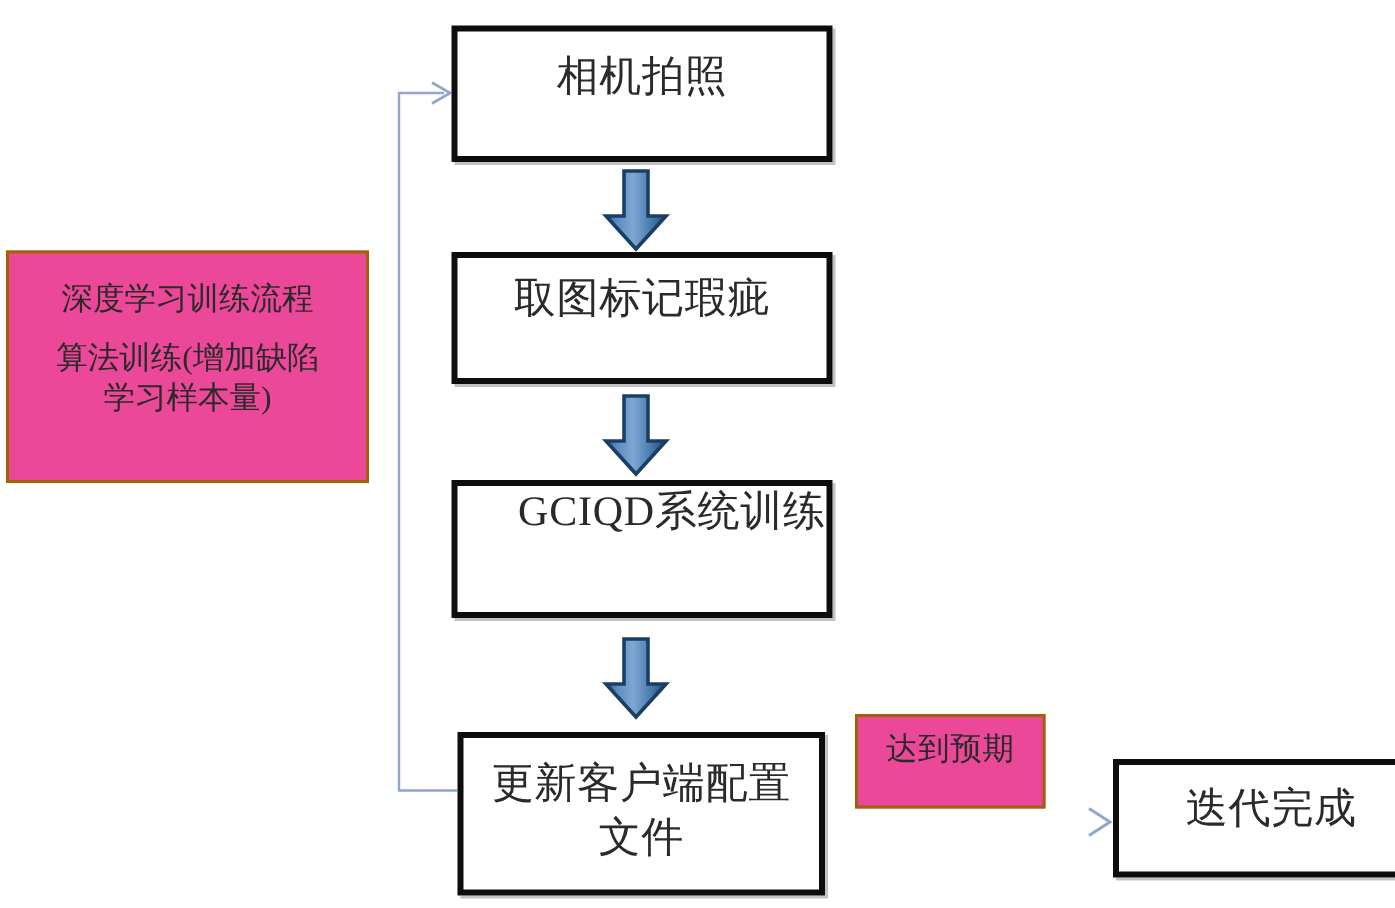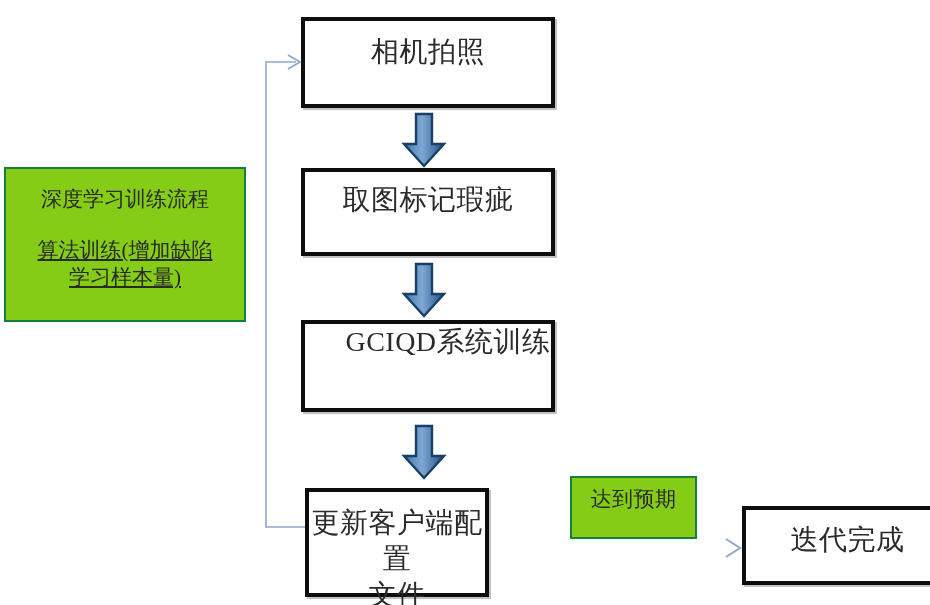--- a/index.html
+++ b/index.html
@@ -40,55 +40,55 @@
     box-shadow: 2px 2px 0 rgba(120,120,120,0.45);
   }
   .box-heavy > .node-text {
     font-size: 28px;
   }
 
   
   .box-thin {
     position: absolute;
     box-sizing: border-box;
-    background: #84cc16;
-    border: 2px solid #15803d;
+    background: #ec4899;
+    border: 2px solid #a16207;
   }
 
   
   #left-note {
     left: 4px;
     top: 167px;
     width: 242px;
     height: 155px;
   }
   #left-note .note-line {
     position: absolute;
     left: 0;
     right: 0;
     text-align: center;
     color: #2a2a2a;
     font-size: 21px;
     line-height: 1.3;
     white-space: pre-line;
   }
   #left-note-title { top: 17px; }
-  #left-note-body  { top: 68px; text-decoration: underline; }
+  #left-note-body  { top: 56px; }
 
   
   #box-camera   { left: 301px; top: 17px;  width: 254px; height: 91px; }
   #box-camera   .node-text { top: 13px; }
 
   #box-mark     { left: 301px; top: 168px; width: 254px; height: 88px; }
   #box-mark     .node-text { top: 10px; font-family: Liberation Serif, serif; }
 
   #box-train    { left: 301px; top: 320px; width: 254px; height: 92px; }
   #box-train    .node-text { top: 0; padding-left: 40px; }
 
-  #box-update   { left: 305px; top: 488px; width: 184px; height: 109px; }
+  #box-update   { left: 305px; top: 488px; width: 245px; height: 109px; }
   #box-update   .node-text { top: 13px; }
 
   #box-done     { left: 742px; top: 506px; width: 211px; height: 79px; }
   #box-done     .node-text { top: 12px; }
 
   
   #box-expect { left: 570px; top: 476px; width: 127px; height: 63px; }
   #box-expect .node-text {
     top: 8px;
     font-size: 21px;

